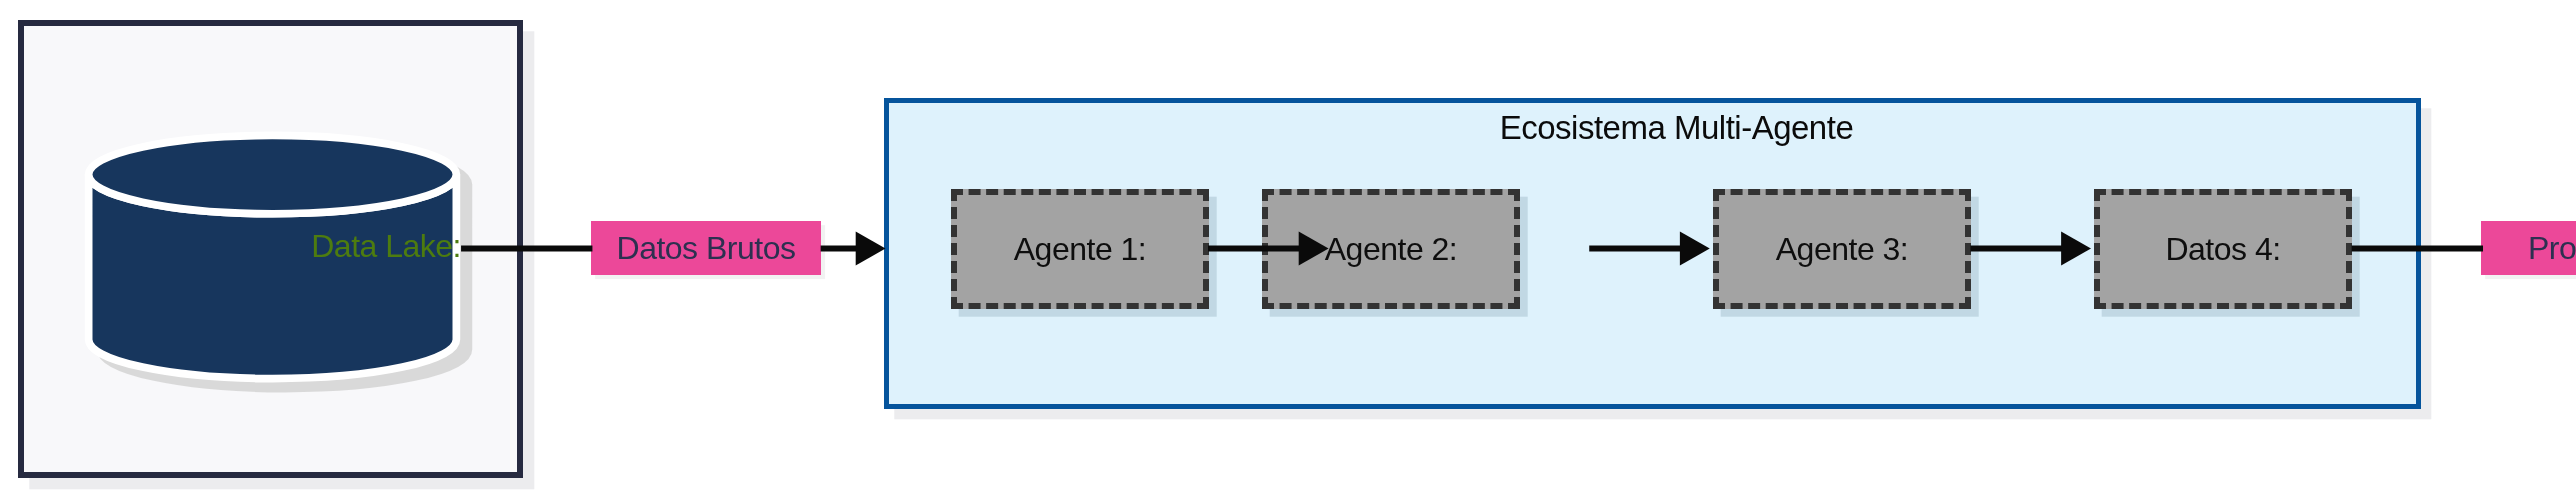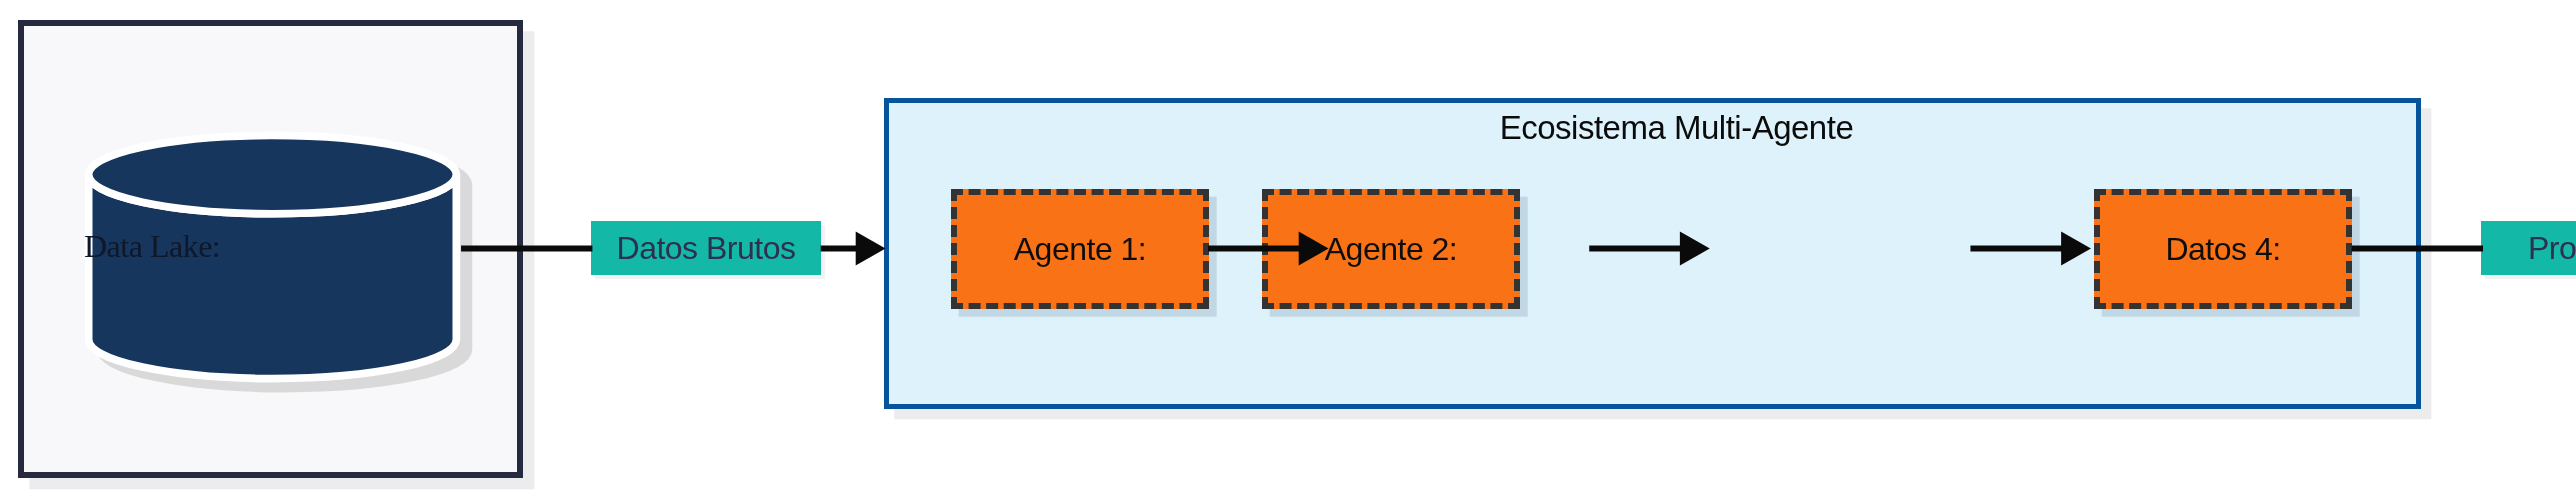--- a/index.html
+++ b/index.html
@@ -26,36 +26,35 @@
   #cylinder-svg {
     position: absolute;
     left: 84px; top: 129px;
     width: 377px; height: 256px;
     filter: drop-shadow(12.4px 10.3px 0 #d9d9d9);
   }
   #cylinder-text {
     position: absolute;
     left: 84px; top: 129px;
     width: 377px; height: 256px;
-    color: #0f172a;
+    color: #4d7c0f;
     font-size: 32px;
     line-height: 56px;
-    text-align: left;
+    text-align: right;
     letter-spacing: -0.5px;
     padding-top: 89px;
     box-sizing: border-box;
-    font-family: Liberation Serif, serif;
   }
 
   
   .edge-label {
     position: absolute;
     top: 221px;
     height: 54px;
-    background: #14b8a6;
+    background: #ec4899;
     color: #2d3050;
     font-size: 32px;
     letter-spacing: -0.5px;
     display: flex;
     align-items: center;
     justify-content: center;
     box-shadow: 4.1px 4.1px 0 rgba(0,0,0,0.05);
     white-space: nowrap;
   }
   #edge-label-input  { left: 591px; width: 230px; }
@@ -81,21 +80,21 @@
     color: #0b0b0b;
     white-space: nowrap;
   }
 
   
   .agent-box {
     position: absolute;
     top: 189px;
     width: 258px; height: 120px;
     box-sizing: border-box;
-    background: #f97316;
+    background: #a3a3a3;
     border: 6.2px dashed #333333;
     box-shadow: 7.7px 7.7px 0 rgba(45, 80, 105, 0.16);
     display: flex;
     align-items: center;
     justify-content: center;
     font-size: 32px;
     letter-spacing: -0.5px;
     color: #0e0e0e;
     white-space: nowrap;
   }
@@ -131,20 +130,21 @@
 
   <div id="edge-label-input" class="edge-label">Datos Brutos</div>
 
   <div id="edge-label-output" class="edge-label">Productos de Software</div>
 
   <div id="ecosystem-box"></div>
   <div id="ecosystem-title">Ecosistema Multi-Agente</div>
 
   <div id="agent-1" class="agent-box">Agente 1:</div>
   <div id="agent-2" class="agent-box">Agente 2:</div>
+  <div id="agent-3" class="agent-box">Agente 3:</div>
   <div id="agent-4" class="agent-box">Datos 4:</div>
 
   <svg id="arrows-svg" viewBox="0 0 6668 962" width="3435" height="496">
     <g stroke="#0a0a0a" stroke-width="12" fill="#0a0a0a">
 
       <line x1="895" y1="482" x2="1150" y2="482"></line>
 
       <line x1="1593" y1="482" x2="1663" y2="482"></line>
       <polygon points="1661,449 1719,482 1661,515" stroke="none"></polygon>
 

